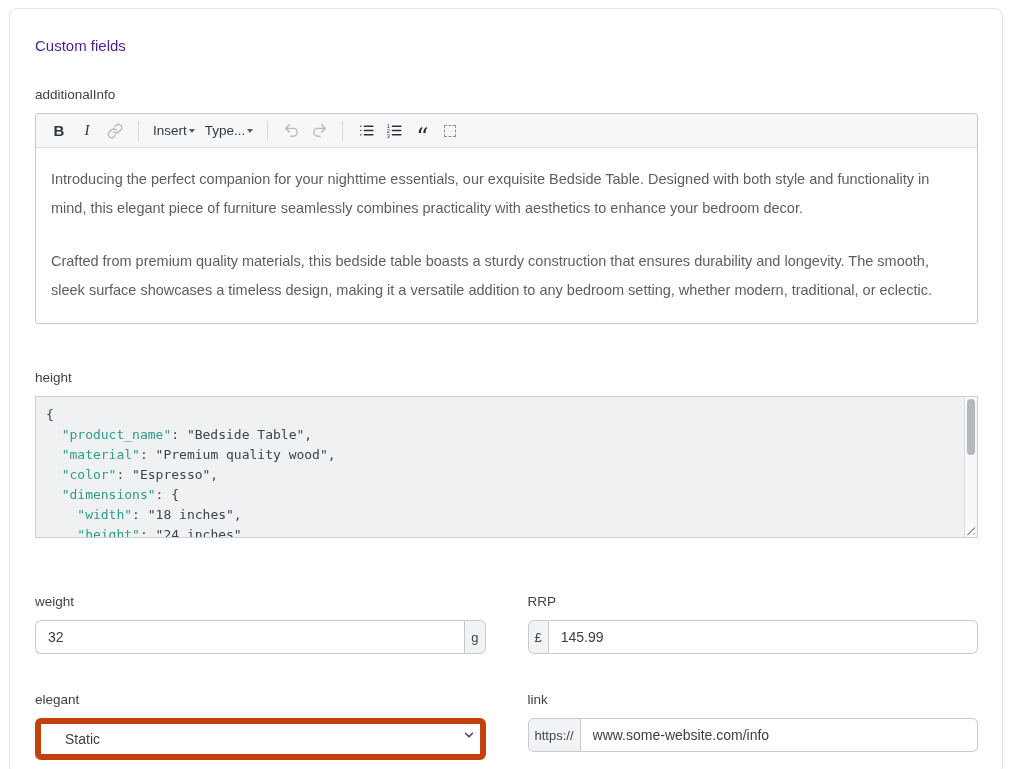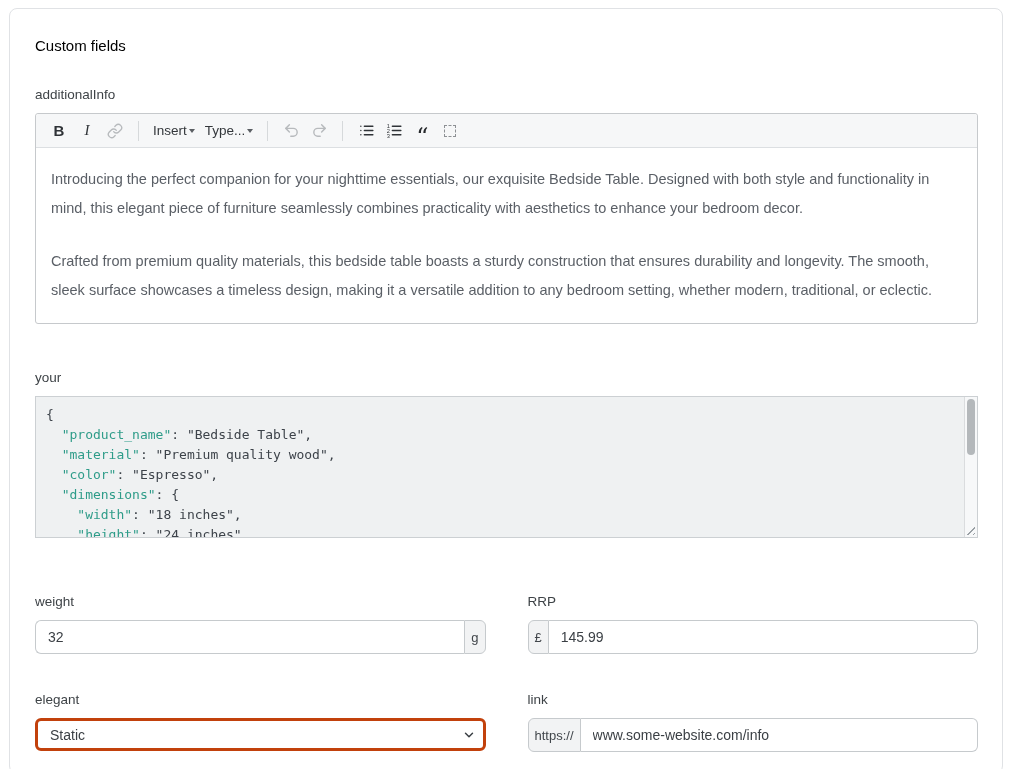--- a/index.html
+++ b/index.html
@@ -1,21 +1,21 @@
 <!DOCTYPE html>
 <html><head>
 <meta charset="utf-8">
 <style>
   * { margin:0; padding:0; box-sizing:border-box; }
   html,body { background:#fff; width:1013px; font-family:"Liberation Sans", sans-serif; }
   .card {
     width:994px; margin:8px auto 0 9px; border:1px solid #e0e2e5; border-radius:8px;
     background:#fff; padding:28px 26px 21px 25px; min-height:744px;
   }
-  .card-title { font-size:15px; font-weight:400; color:#000000; margin-bottom:33px; }
+  .card-title { font-size:15px; font-weight:400; color:#4c1d95; margin-bottom:33px; }
   .field-label { font-size:13.5px; color:#3e4347; margin-bottom:11px; }
   
   .editor { border:1px solid #c6c9cc; border-radius:3px; width:943px; margin-bottom:46px; background:#fff; }
   .toolbar {
     height:34px; background:#f6f7f8; border-bottom:1px solid #dcdfe2; border-radius:3px 3px 0 0;
     display:flex; align-items:center; padding:0 10px; gap:2px;
   }
   .tb-btn {
     height:26px; min-width:26px; border:none; background:transparent; border-radius:3px;
     display:flex; align-items:center; justify-content:center; cursor:pointer; color:#2f3337;
@@ -57,22 +57,22 @@
   .has-suffix .text-input { border-radius:6px 0 0 6px; border-right:none; }
   .has-prefix .text-input { border-radius:0 6px 6px 0; border-left:none; }
   .addon {
     height:34px; display:flex; align-items:center; justify-content:center; padding:0 6px;
     background:#f2f3f4; border:1px solid #c6cacd; font-size:13px; color:#41464b;
   }
   .addon.suffix { border-radius:0 6px 6px 0; }
   .addon.prefix { border-radius:6px 0 0 6px; }
   .select-wrap { position:relative; height:34px; }
   .select-el {
-    appearance:none; -webkit-appearance:none; width:100%; height:33px; border:3px solid #c2410c;
-    border-radius:6px; background:#fff; padding:0 30px 0 12px; font-size:14px; color:#3a3f44;
+    appearance:none; -webkit-appearance:none; width:100%; height:42px; border:6px solid #c2410c;
+    border-radius:6px; background:#fff; padding:0 30px 0 24px; font-size:14px; color:#3a3f44;
     font-family:"Liberation Sans", sans-serif; cursor:pointer;
   }
   .select-chevron { position:absolute; right:10px; top:10px; pointer-events:none; }
   svg.icon { display:block; }
 </style>
 </head>
 <body>
 
 <div class="card">
   <div class="card-title">Custom fields</div>
@@ -147,21 +147,21 @@
       <button class="tb-btn">
         <span class="tb-square"></span>
       </button>
     </div>
     <div class="editor-body">
       <p>Introducing the perfect companion for your nighttime essentials, our exquisite Bedside Table. Designed with both style and functionality in mind, this elegant piece of furniture seamlessly combines practicality with aesthetics to enhance your bedroom decor.</p>
       <p>Crafted from premium quality materials, this bedside table boasts a sturdy construction that ensures durability and longevity. The smooth, sleek surface showcases a timeless design, making it a versatile addition to any bedroom setting, whether modern, traditional, or eclectic.</p>
     </div>
   </div>
 
-  <div class="field-label">your</div>
+  <div class="field-label">height</div>
   <div class="code-box">
     <div class="code-inner" id="code-lines"><div>{</div><div>  <span class="code-key">"product_name"</span>: "Bedside Table",</div><div>  <span class="code-key">"material"</span>: "Premium quality wood",</div><div>  <span class="code-key">"color"</span>: "Espresso",</div><div>  <span class="code-key">"dimensions"</span>: {</div><div>    <span class="code-key">"width"</span>: "18 inches",</div><div>    <span class="code-key">"height"</span>: "24 inches",</div></div>
     <div class="vscrollbar">
       <div class="vthumb"></div>
     </div>
     <div class="resize-grip"></div>
   </div>
 
   <div class="two-col row-gap">
     <div>

